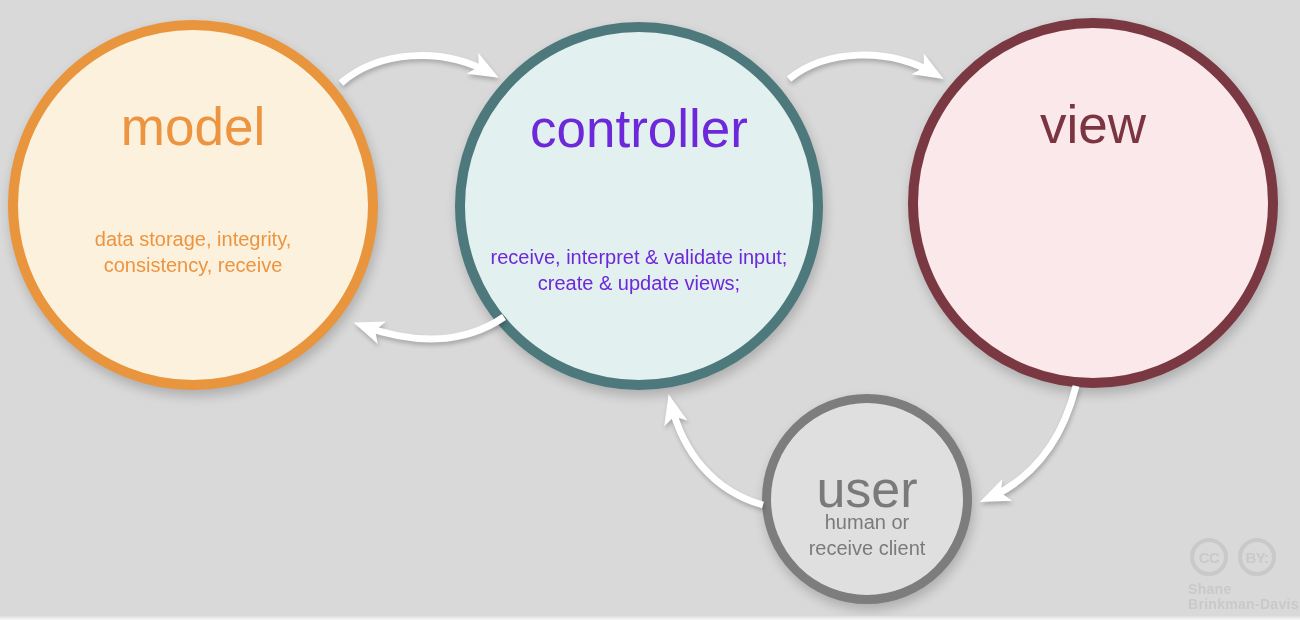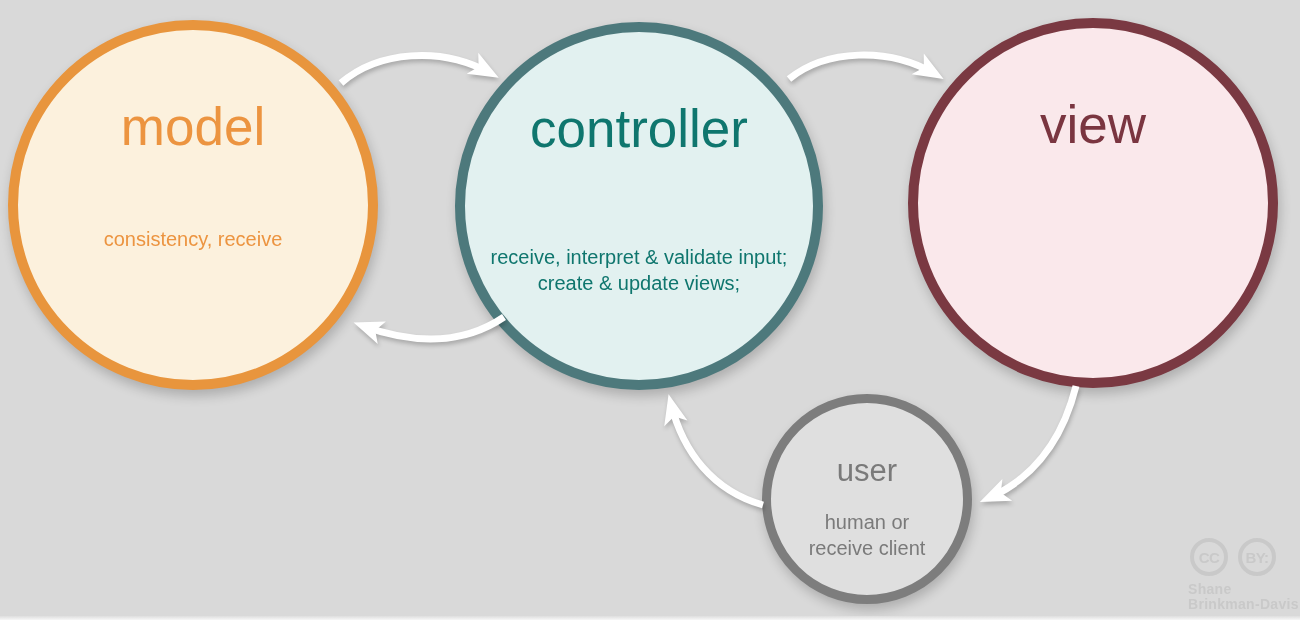--- a/index.html
+++ b/index.html
@@ -45,21 +45,21 @@
   #node-view       { left: 908px; top: 18px;  width: 370px; height: 370px; border: 10px solid; text-align: center; }
   #node-user       { left: 762px; top: 394px; width: 210px; height: 210px; border: 9px solid; }
 
   #node-model .node-title,
   #node-controller .node-title,
   #node-view .node-title { top: 70px; font-size: 53px; }
   #node-model .node-desc      { top: 196px; }
   #node-controller .node-desc { top: 212px; }
   #node-view .node-desc       { top: 210px; }
 
-  #node-user .node-title { top: 52px; font-size: 31px; }
+  #node-user .node-title { top: 60px; font-size: 52px; }
   #node-user .node-desc  { top: 106px; font-size: 20px; line-height: 26px; text-align: center; }
 
   svg.arrows {
     position: absolute;
     left: 0; top: 0;
     width: 1300px;
     height: 620px;
     pointer-events: none;
     filter: drop-shadow(1px 3px 2px rgba(0,0,0,0.22));
   }
@@ -96,25 +96,26 @@
   }
 </style>
 </head>
 <body>
 
 <div class="stage" style="background-color: rgb(217, 217, 217);">
 
   <div class="node" id="node-model" style="border-color: rgb(232, 149, 61); background-color: rgb(252, 241, 221); color: rgb(236, 148, 64);">
     <div class="node-title">model</div>
     <div class="node-desc">
+      <div>data storage, integrity,</div>
       <div>consistency, receive</div>
     </div>
   </div>
 
-  <div class="node" id="node-controller" style="border-color: rgb(77, 121, 124); background-color: rgb(226, 241, 240); color: #0f766e;">
+  <div class="node" id="node-controller" style="border-color: rgb(77, 121, 124); background-color: rgb(226, 241, 240); color: #6d28d9;">
     <div class="node-title">controller</div>
     <div class="node-desc">
       <div>receive, interpret &amp; validate input;</div>
       <div>create &amp; update views;</div>
     </div>
   </div>
 
   <div class="node" id="node-view" style="border-color: rgb(122, 57, 66); background-color: rgb(250, 232, 235); color: rgb(122, 53, 64);">
     <div class="node-title">view</div>
   </div>

